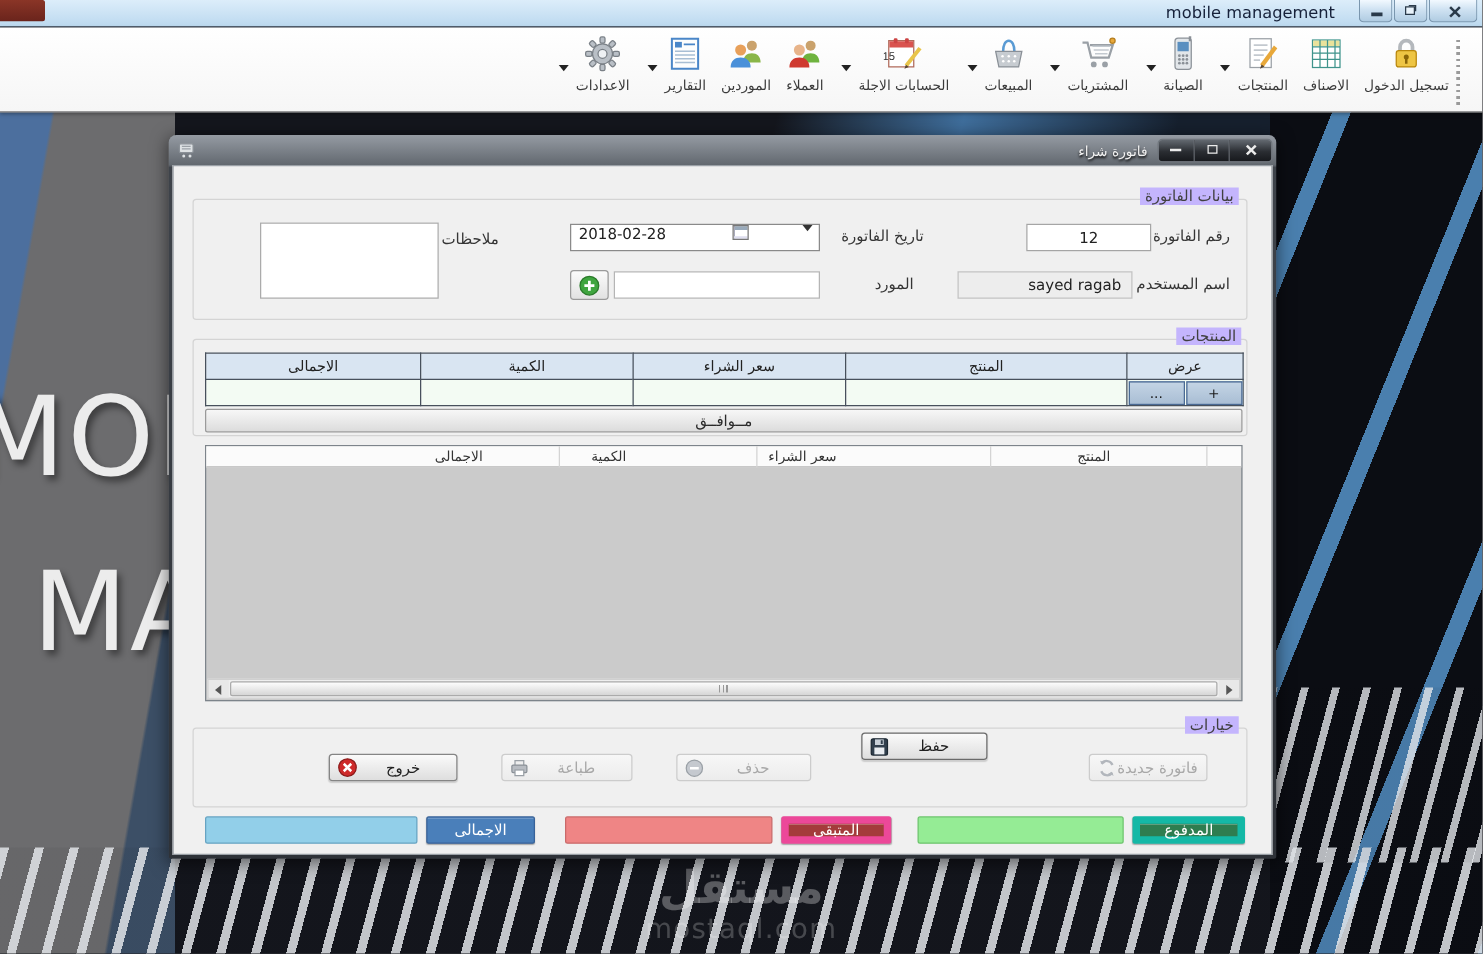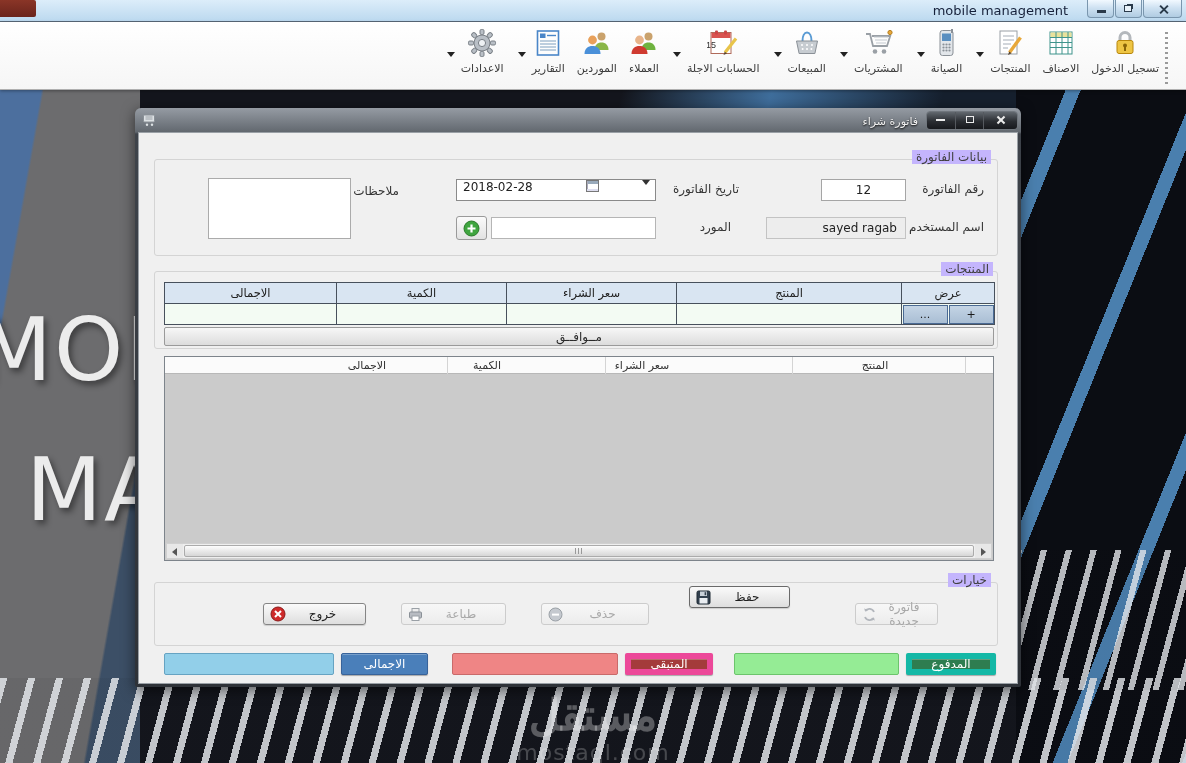--- a/index.html
+++ b/index.html
@@ -13,21 +13,21 @@
   .wall-big-text { position:absolute; color:#ececec; font-size:88px; letter-spacing:2px; text-shadow:3px 4px 6px rgba(0,0,0,.45); white-space:nowrap; }
   .wall-mid { position:absolute; left:360px; top:0; width:680px; height:260px;
     background:linear-gradient(105deg,rgba(20,22,29,0) 35%,#3f6e9c 55%,#16202e 78%); }
   .wall-right { position:absolute; right:0; top:0; width:170px; height:100%;
     background:repeating-linear-gradient(112deg,#0b0d13 0 46px,#4a7fae 46px 60px,#0b0d13 60px 120px); }
   .wall-stripes { position:absolute; left:0; right:0; top:588px; bottom:0;
     background:repeating-linear-gradient(105deg,rgba(225,228,232,.85) 0 7px,rgba(8,9,13,.05) 7px 27px); }
   .wall-stripes2 { position:absolute; right:0; top:460px; width:170px; height:140px;
     background:repeating-linear-gradient(105deg,rgba(225,228,232,.8) 0 6px,rgba(8,9,13,.05) 6px 24px); }
   .watermark { position:absolute; left:50%; top:600px; transform:translateX(-50%); text-align:center; z-index:2; }
-  .watermark .ar { font-size:43px; font-weight:bold; color:rgba(255,255,255,.30);font-family:Liberation Serif, serif; }
+  .watermark .ar { font-size:36px; font-weight:bold; color:rgba(255,255,255,.30); }
   .watermark .en { font-size:22px; color:rgba(255,255,255,.22); letter-spacing:1px; }
 
   
   .os-titlebar { position:absolute; left:0; top:0; width:100%; height:22px; z-index:5;
     background:linear-gradient(#dcedfa,#bcd9ef); border-bottom:1px solid #5a6a7a;padding-left:36px; }
   .red-blob { position:absolute; left:-4px; top:0; width:40px; height:17px; background:linear-gradient(#8a3527,#6a241c); border-radius:2px; }
   .os-title { position:absolute; right:118px; top:3px; font-size:13px; color:#16213a; }
   .os-buttons { position:absolute; right:4px; top:0; display:flex; }
   .os-btn { width:27px; height:18px; margin-left:1px; border:1px solid #7a96ae; border-top:none;
     border-radius:0 0 4px 4px; background:linear-gradient(#f2f9ff,#cfe2f2 45%,#b0cce2); position:relative; cursor:pointer; }
@@ -378,21 +378,21 @@
           </div>
       </div>
     </div>
 
     <div class="win-body">
 
       <div class="groupbox" style="left:15px; top:26px; width:844px; height:97px;"></div>
       <span class="group-label" style="right:26px; top:17px;">بيانات الفاتورة</span>
 
       <span class="fld-label" style="right:33px; top:49px;">رقم الفاتورة</span>
-      <div class="textbox center" style="left:682px; top:46px; width:85px; height:22px;text-align:right;">12</div>
+      <div class="textbox center" style="left:682px; top:46px; width:100px; height:22px;text-align:right;">12</div>
 
       <span class="fld-label" style="right:33px; top:87px;">اسم المستخدم</span>
       <div class="textbox" style="left:627px; top:84px; width:140px; height:22px; background:#ededed; border-color:#c3c3c3; text-align:right; padding:3px 8px 0 0; direction:ltr;">sayed ragab</div>
 
       <span class="fld-label" style="right:278px; top:49px;">تاريخ الفاتورة</span>
       <div class="textbox datebox" style="left:317px; top:46px; width:200px; height:22px; border-color:#8a8a8a;">
         <span class="val">2018-02-28</span>
         <span class="cal-glyph"></span>
         <span class="dd-arrow"></span>
       </div>
@@ -461,21 +461,21 @@
           <span class="hs-thumb">
               <span class="hs-grip"></span>
             </span>
           <span class="hs-btn hs-right"></span>
         </div>
       </div>
 
       <div class="groupbox" style="left:15px; top:449px; width:844px; height:64px;"></div>
       <span class="group-label" style="right:26px; top:440px;">خيارات</span>
 
-      <div class="opt-btn off" style="left:716px; top:470px; width:83px;">
+      <div class="opt-btn off" style="left:732px; top:470px; width:95px;">
         <svg width="15" height="15" viewBox="0 0 15 15">
             <path d="M12 5A5 5 0 0 0 3.2 4" fill="none" stroke="#b2b6bc" stroke-width="1.8"></path>
             <path d="M3 10a5 5 0 0 0 8.8 1" fill="none" stroke="#b2b6bc" stroke-width="1.8"></path>
             <path d="M2 1.5l1.6 3L6.5 3z" fill="#b2b6bc"></path>
             <path d="M13 13.5l-1.6-3-2.9 1.5z" fill="#b2b6bc"></path>
           </svg>
         <span class="lbl">فاتورة جديدة</span>
       </div>
 
       <div class="opt-btn on" style="left:550px; top:453px; width:101px; border-color:#6a6a6a;">

